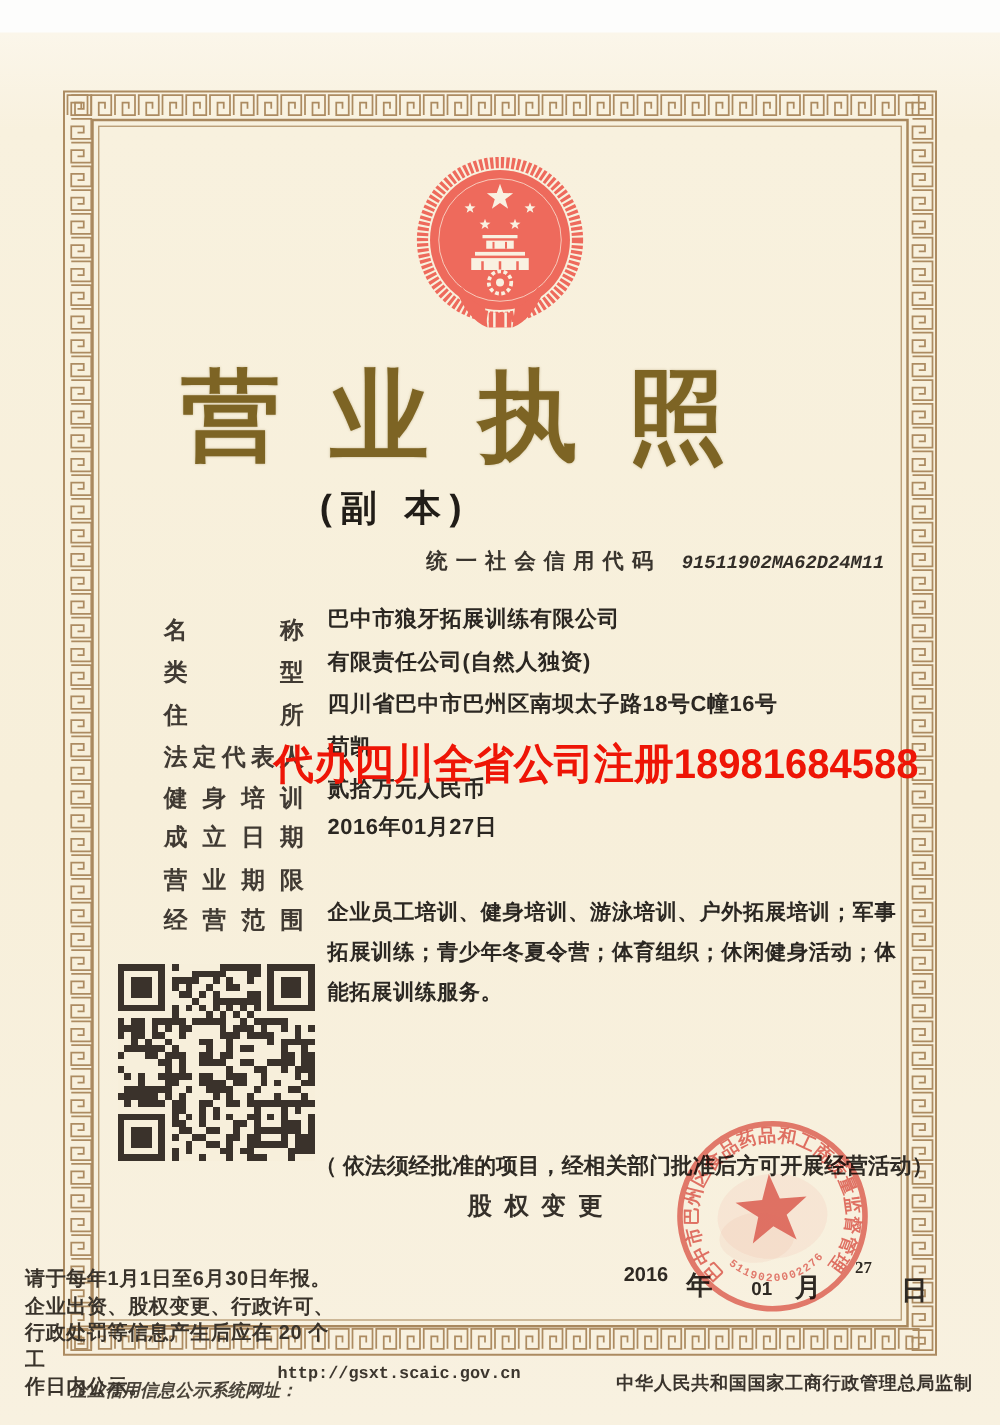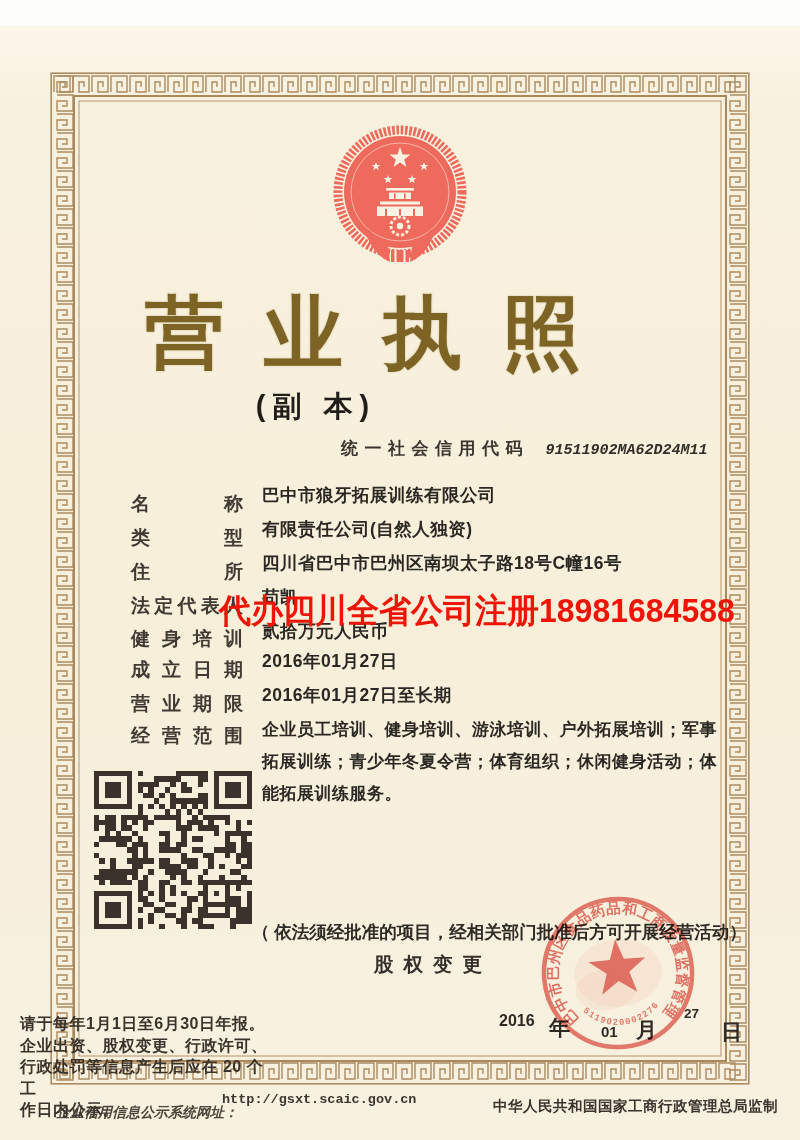--- a/index.html
+++ b/index.html
@@ -24,21 +24,21 @@
   .fvalue.bold{font-weight:700;}
   .fvalue.scope{font-size:17px;line-height:32px;}
   .note{position:absolute;left:252px;top:920px;font-size:17.5px;font-weight:600;color:#2e2a24;z-index:3;}
   .registry{position:absolute;left:133px;top:951px;width:600px;text-align:center;font-size:19.5px;
             font-weight:600;letter-spacing:10px;color:#35302a;z-index:3;}
   .dpart{position:absolute;z-index:3;color:#2e2923;font-weight:700;white-space:nowrap;}
   .d-year{left:499px;top:1012px;font-size:16px;}
   .d-yu{left:549px;top:1014px;font-size:21px;}
   .d-month{left:601px;top:1008px;font-size:15px;margin-top:15px;}
   .d-mu{left:636px;top:1016px;font-size:21px;}
-  .d-day{left:684px;top:1006px;font-size:13.5px;}
+  .d-day{left:684px;top:1006px;font-size:13.5px;font-family:Liberation Serif, serif;}
   .d-du{left:721px;top:1018px;font-size:21px;}
   .annual{position:absolute;left:20px;top:1013px;width:250px;font-size:16px;font-weight:600;
           line-height:21.5px;letter-spacing:.5px;color:#39332b;z-index:4;}
   .site-url{position:absolute;left:222px;top:1092px;font-family:"Liberation Mono",monospace;
             font-size:13.5px;font-weight:700;color:#3c362e;z-index:4;}
   .site-label{position:absolute;left:56px;top:1104px;font-size:14px;font-weight:600;color:#4a443a;z-index:3;font-style:italic;}
   .issuer{position:absolute;left:493px;top:1097px;font-size:14.5px;font-weight:600;letter-spacing:.5px;
           color:#3a342d;z-index:3;}
   .watermark{position:absolute;left:219px;top:589px;font-size:32px;font-weight:600;color:#ee1506;
              transform:scaleY(1.04);transform-origin:left top;white-space:nowrap;z-index:7;}
@@ -111,21 +111,20 @@
   <div class="fvalue" style="top:517px">有限责任公司(自然人独资)</div>
   <div class="flabel" style="top:559px">住所</div>
   <div class="fvalue" style="top:551px">四川省巴中市巴州区南坝太子路18号C幢16号</div>
   <div class="flabel" style="top:593px">法定代表人</div>
   <div class="fvalue" style="top:585px">苟凯</div>
   <div class="flabel" style="top:626px">健身培训</div>
   <div class="fvalue" style="top:619px">贰拾万元人民币</div>
   <div class="flabel" style="top:657px">成立日期</div>
   <div class="fvalue bold" style="top:649px">2016年01月27日</div>
   <div class="flabel" style="top:691px">营业期限</div>
-  <div class="fvalue bold" style="top:683px">2016年01月27日至长期</div>
   <div class="flabel" style="top:723px">经营范围</div>
   <div class="fvalue scope" style="top:714px">企业员工培训、健身培训、游泳培训、户外拓展培训；军事拓展训练；青少年冬夏令营；体育组织；休闲健身活动；体能拓展训练服务。</div>
 
   <div class="watermark">代办四川全省公司注册18981684588</div>
 
   <svg class="qr" id="qr" width="158" height="158" viewBox="0 0 29 29" shape-rendering="crispEdges">
       <rect x="0" y="0" width="29" height="29" fill="#f7efdb"></rect>
       <rect x="0" y="0" width="7" height="7" fill="#3a322b"></rect>
       <rect x="1" y="1" width="5" height="5" fill="#f7efdb"></rect>
       <rect x="2" y="2" width="3" height="3" fill="#3a322b"></rect>

